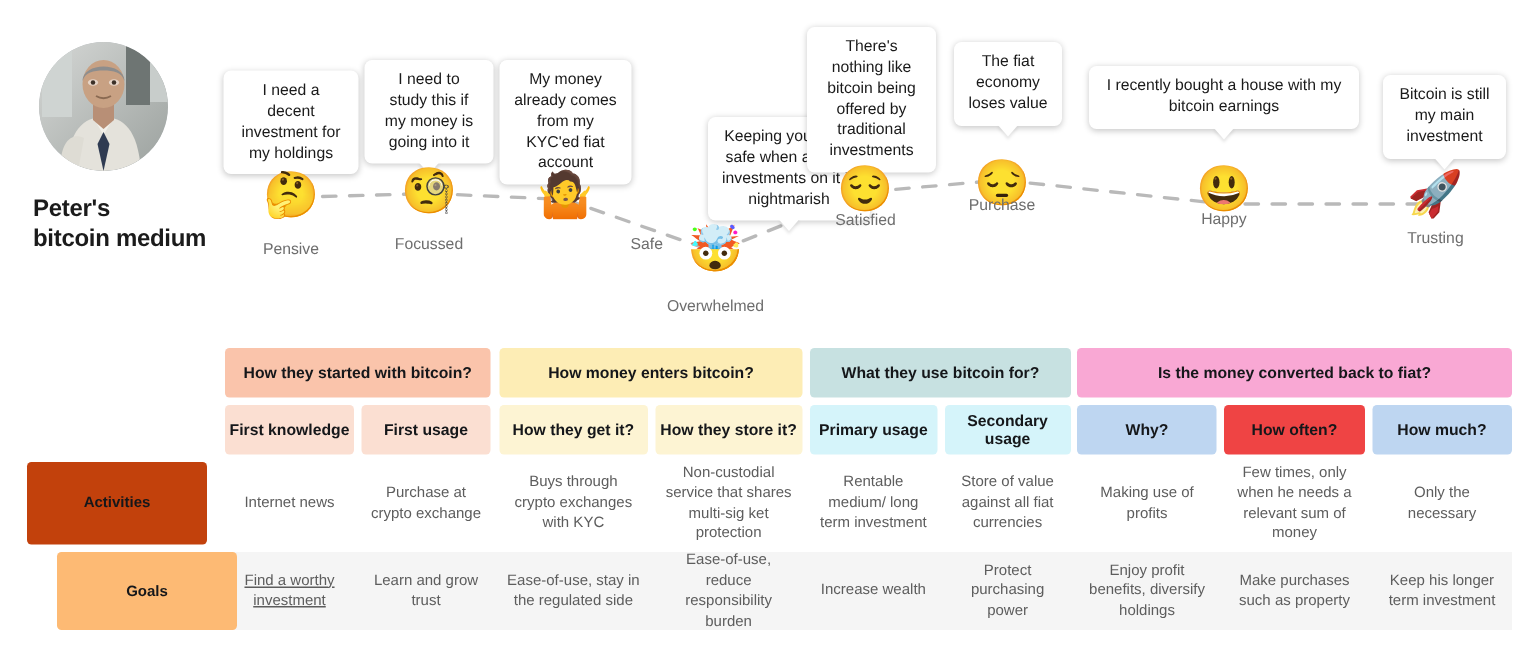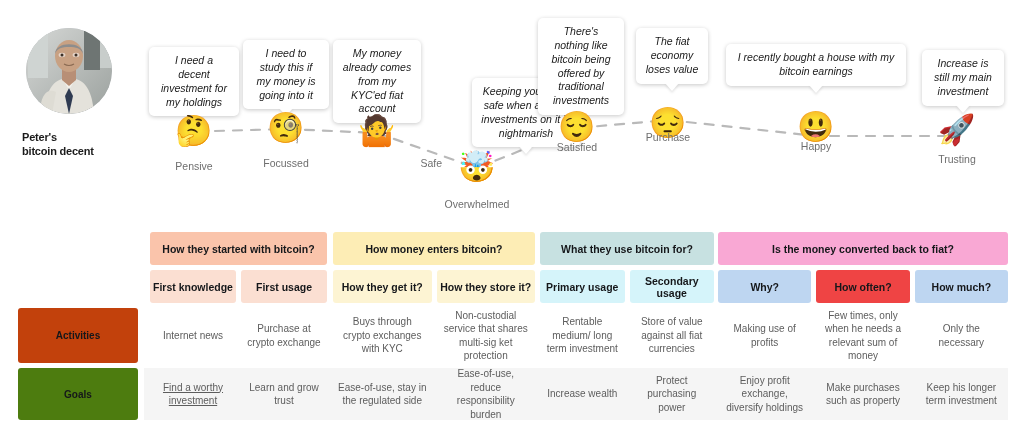--- a/index.html
+++ b/index.html
@@ -15,21 +15,21 @@
   .persona { position: absolute; left: 22px; top: 28px; width: 120px; }
   .avatar {
     width: 86px; height: 86px; border-radius: 50%;
     margin-left: 4px;
     overflow: hidden; position: relative;
     background: #b9bdc0;
   }
   .avatar svg { display: block; width: 86px; height: 86px; }
   .persona-title {
     margin-top: 16px;
-    font-size: 11px; font-weight: bold; color: #1b1b1b;
+    font-size: 16px; font-weight: bold; color: #1b1b1b;
     line-height: 1.28; letter-spacing: -0.2px;
   }
 
   
   .journey { position: absolute; left: 0; top: 0; width: 1024px; height: 215px; }
   .journey svg.path-layer { position: absolute; left: 0; top: 0; }
 
   .emoji {
     position: absolute;
     font-size: 30px; line-height: 1;
@@ -46,21 +46,20 @@
     white-space: nowrap;
   }
 
   .bubble {
     position: absolute;
     background: #ffffff;
     border-radius: 5px;
     box-shadow: 0 1px 4px rgba(0,0,0,0.22);
     padding: 7px 9px;
     font-size: 10.5px;
-    font-style: italic;
     color: #1a1a1a;
     line-height: 1.32;
     text-align: center;
     transform: translateX(-50%);
   }
   .bubble::after {
     content: "";
     position: absolute;
     left: 50%; bottom: -7px;
     margin-left: -7px;
@@ -147,21 +146,21 @@
           <circle cx="36" cy="27" r="1.5" fill="#3b3027"></circle>
           <circle cx="50" cy="27" r="1.5" fill="#3b3027"></circle>
           <path d="M38 36 q5 3 10 0" stroke="#8a6a52" stroke-width="1.2" fill="none"></path>
 
           <path d="M14 86 C14 66 22 60 30 64 L26 86 Z" fill="#dedcd4"></path>
         </g>
       </svg>
     </div>
     <div class="persona-title">
       <span>Peter's</span><br>
-      <span>bitcoin decent</span>
+      <span>bitcoin medium</span>
     </div>
   </div>
 
   <div class="journey">
     <svg class="path-layer" width="1024" height="215">
       <path d="M215 131 L287 129 L377 133 L477 168 L577 128 L668 120 L816 136 L955 136" fill="none" stroke="#b9b9b9" stroke-width="2.2" stroke-dasharray="9 9" stroke-linecap="round"></path>
     </svg>
     <div id="journey-nodes">
         <div class="bubble" style="left: 194px; top: 47px; width: 90px;">I need a decent investment for my holdings</div>
         <div class="emoji" style="left: 194px; top: 116px;">🤔</div>
@@ -177,21 +176,21 @@
         <div class="emoji-label" style="left: 477px; top: 198px;">Overwhelmed</div>
         <div class="bubble" style="left: 581px; top: 18px; width: 86px;">There's nothing like bitcoin being offered by traditional investments</div>
         <div class="emoji" style="left: 577px; top: 112px;">😌</div>
         <div class="emoji-label" style="left: 577px; top: 141px;">Satisfied</div>
         <div class="bubble" style="left: 672px; top: 28px; width: 72px;">The fiat economy loses value</div>
         <div class="emoji" style="left: 668px; top: 108px;">😔</div>
         <div class="emoji-label" style="left: 668px; top: 131px;">Purchase</div>
         <div class="bubble" style="left: 816px; top: 44px; width: 180px;">I recently bought a house with my bitcoin earnings</div>
         <div class="emoji" style="left: 816px; top: 112px;">😃</div>
         <div class="emoji-label" style="left: 816px; top: 140px;">Happy</div>
-        <div class="bubble" style="left: 963px; top: 50px; width: 82px;">Increase is still my main investment</div>
+        <div class="bubble" style="left: 963px; top: 50px; width: 82px;">Bitcoin is still my main investment</div>
         <div class="emoji" style="left: 957px; top: 115px;">🚀</div>
         <div class="emoji-label" style="left: 957px; top: 153px;">Trusting</div>
       </div>
   </div>
 
   <div class="grid">
     <div id="matrix-layer">
         <div class="group-band" style="left: 150px; top: 7px; width: 177px; background: rgb(250, 196, 171);">How they started with bitcoin?</div>
         <div class="group-band" style="left: 333px; top: 7px; width: 202px; background: rgb(253, 237, 181);">How money enters bitcoin?</div>
         <div class="group-band" style="left: 540px; top: 7px; width: 174px; background: rgb(199, 225, 225);">What they use bitcoin for?</div>
@@ -209,26 +208,26 @@
         <div class="cell" style="left: 150px; top: 83px; width: 86px; height: 55px;">Internet news</div>
         <div class="cell" style="left: 241px; top: 83px; width: 86px; height: 55px;">Purchase at crypto exchange</div>
         <div class="cell" style="left: 333px; top: 83px; width: 98.5px; height: 55px;">Buys through crypto exchanges with KYC</div>
         <div class="cell" style="left: 436.5px; top: 83px; width: 98.5px; height: 55px; text-align: center;">Non-custodial service that shares multi-sig ket protection</div>
         <div class="cell" style="left: 540px; top: 83px; width: 84.5px; height: 55px;">Rentable medium/ long term investment</div>
         <div class="cell" style="left: 629.5px; top: 83px; width: 84.5px; height: 55px;">Store of value against all fiat currencies</div>
         <div class="cell" style="left: 718px; top: 83px; width: 93.3333px; height: 55px;">Making use of profits</div>
         <div class="cell" style="left: 816.333px; top: 83px; width: 93.3333px; height: 55px;">Few times, only when he needs a relevant sum of money</div>
         <div class="cell" style="left: 914.667px; top: 83px; width: 93.3333px; height: 55px;">Only the necessary</div>
         <div class="row-stripe" style="top: 143px; height: 52px; background: rgb(245, 245, 245); position: absolute;"></div>
-        <div class="row-label" style="top: 143px; height: 52px; background: #4d7c0f;">Goals</div>
+        <div class="row-label" style="top: 143px; height: 52px; background: #fdba74; margin-left: 20px;">Goals</div>
         <div class="cell" style="left: 150px; top: 143px; width: 86px; height: 52px; text-decoration: underline;">Find a worthy investment</div>
         <div class="cell" style="left: 241px; top: 143px; width: 86px; height: 52px;">Learn and grow trust</div>
         <div class="cell" style="left: 333px; top: 143px; width: 98.5px; height: 52px;">Ease-of-use, stay in the regulated side</div>
         <div class="cell" style="left: 436.5px; top: 143px; width: 98.5px; height: 52px;">Ease-of-use, reduce responsibility burden</div>
         <div class="cell" style="left: 540px; top: 143px; width: 84.5px; height: 52px;">Increase wealth</div>
         <div class="cell" style="left: 629.5px; top: 143px; width: 84.5px; height: 52px;">Protect purchasing power</div>
-        <div class="cell" style="left: 718px; top: 143px; width: 93.3333px; height: 52px;">Enjoy profit exchange, diversify holdings</div>
+        <div class="cell" style="left: 718px; top: 143px; width: 93.3333px; height: 52px;">Enjoy profit benefits, diversify holdings</div>
         <div class="cell" style="left: 816.333px; top: 143px; width: 93.3333px; height: 52px;">Make purchases such as property</div>
         <div class="cell" style="left: 914.667px; top: 143px; width: 93.3333px; height: 52px;">Keep his longer term investment</div>
       </div>
   </div>
 
 </div>
 
 </body></html>

